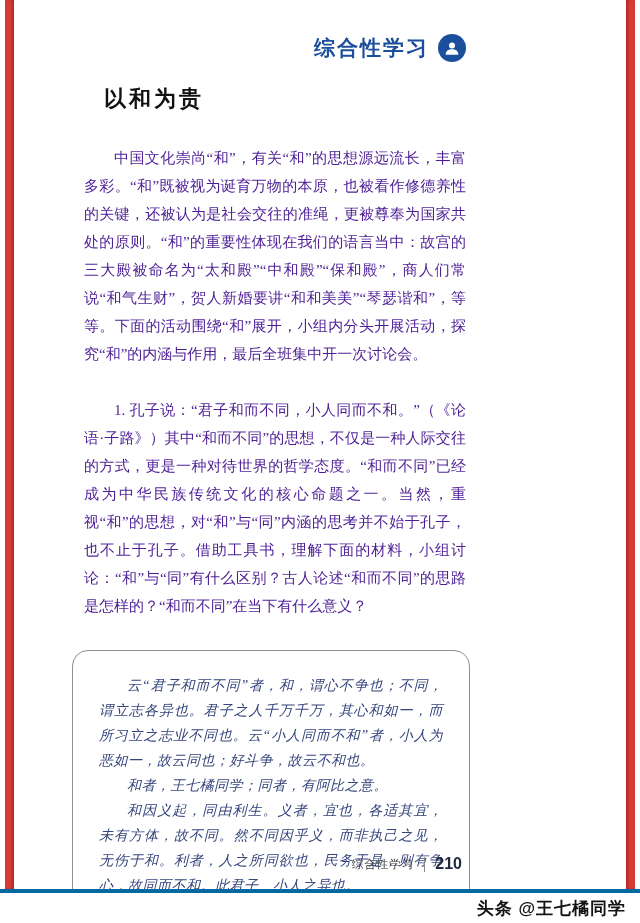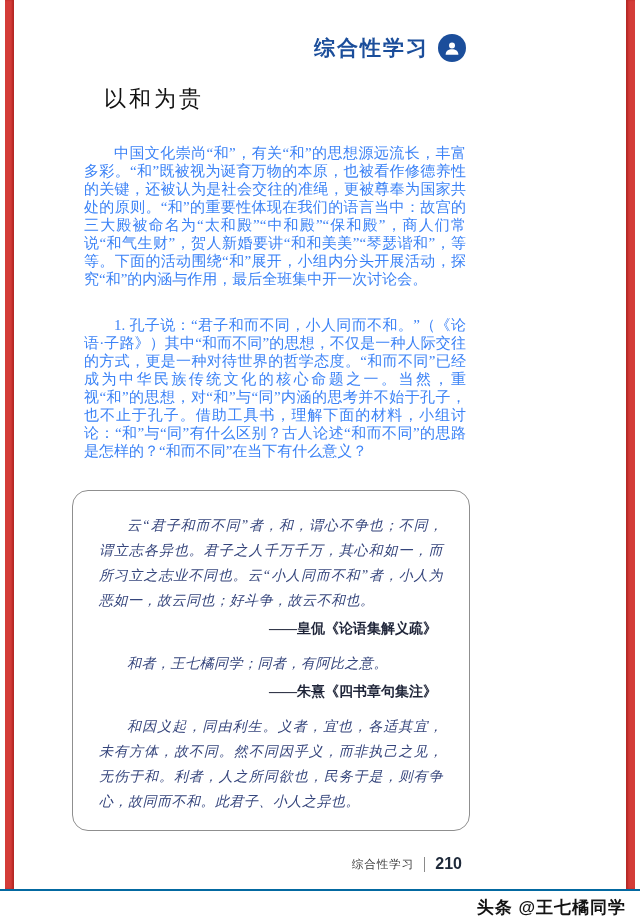--- a/index.html
+++ b/index.html
@@ -41,27 +41,27 @@
   .header-icon {
     width: 28px; height: 28px; border-radius: 50%;
     background: #1b4e9b;
     display: flex; align-items: center; justify-content: center;
     flex: 0 0 auto;
   }
   .header-icon svg { width: 18px; height: 18px; display: block; }
 
   .page-title {
     font-family: "Liberation Sans", sans-serif;
-    font-weight: normal; font-size: 22px; letter-spacing: 3px;
+    font-weight: bold; font-size: 22px; letter-spacing: 3px;
     color: #111;
     margin: 0 0 30px 20px;
   }
 
   .body-text {
-    font-size: 15px; line-height: 18px; color: #3b82f6;
+    font-size: 15px; line-height: 28px; color: #4c1d95;
     text-align: justify; text-indent: 2em;
   }
   .intro { margin-bottom: 28px; }
 
   .section-heading {
     font-family: "Liberation Sans", sans-serif;
     font-weight: bold; font-size: 15.5px; color: #1a1a1a;
     text-indent: 2em; margin-bottom: 24px; letter-spacing: 1px;
   }
   .activity { margin-bottom: 30px; }
@@ -100,21 +100,21 @@
   }
   .footer-page-number {
     font-family: "Liberation Sans", sans-serif;
     font-weight: bold; font-size: 16px; color: #1f2a3a;
   }
 
   .watermark-bar {
     position: absolute; left: 0; bottom: 0;
     width: 640px; height: 34px;
     background: #ffffff;
-    border-top: 2px solid #0369a1;
+    border-top: 4px solid #0369a1;
     display: flex; align-items: center; justify-content: flex-end;
     padding-right: 14px;
   }
   .watermark-text {
     font-family: "Liberation Sans", sans-serif;
     font-weight: bold; font-size: 17px; color: #141414;
     letter-spacing: 1px;
   }
 </style>
 </head>
@@ -138,24 +138,22 @@
 
     <h1 class="page-title">以和为贵</h1>
 
     <p class="body-text intro">中国文化崇尚“和”，有关“和”的思想源远流长，丰富多彩。“和”既被视为诞育万物的本原，也被看作修德养性的关键，还被认为是社会交往的准绳，更被尊奉为国家共处的原则。“和”的重要性体现在我们的语言当中：故宫的三大殿被命名为“太和殿”“中和殿”“保和殿”，商人们常说“和气生财”，贺人新婚要讲“和和美美”“琴瑟谐和”，等等。下面的活动围绕“和”展开，小组内分头开展活动，探究“和”的内涵与作用，最后全班集中开一次讨论会。</p>
 
 
     <p class="body-text activity">1. 孔子说：“君子和而不同，小人同而不和。”（《论语·子路》）其中“和而不同”的思想，不仅是一种人际交往的方式，更是一种对待世界的哲学态度。“和而不同”已经成为中华民族传统文化的核心命题之一。当然，重视“和”的思想，对“和”与“同”内涵的思考并不始于孔子，也不止于孔子。借助工具书，理解下面的材料，小组讨论：“和”与“同”有什么区别？古人论述“和而不同”的思路是怎样的？“和而不同”在当下有什么意义？</p>
 
     <div class="quote-box">
       <p class="quote-text">云“君子和而不同”者，和，谓心不争也；不同，谓立志各异也。君子之人千万千万，其心和如一，而所习立之志业不同也。云“小人同而不和”者，小人为恶如一，故云同也；好斗争，故云不和也。</p>
-      <p class="quote-source">——皇侃《论语集解义疏》</p>
 
       <p class="quote-text">和者，王七橘同学；同者，有阿比之意。</p>
-      <p class="quote-source">——朱熹《四书章句集注》</p>
 
       <p class="quote-text">和因义起，同由利生。义者，宜也，各适其宜，未有方体，故不同。然不同因乎义，而非执己之见，无伤于和。利者，人之所同欲也，民务于是，则有争心，故同而不和。此君子、小人之异也。</p>
     </div>
 
     <div class="page-footer">
       <span class="footer-label">综合性学习</span>
       <span class="footer-divider"></span>
       <span class="footer-page-number">210</span>
     </div>
 

